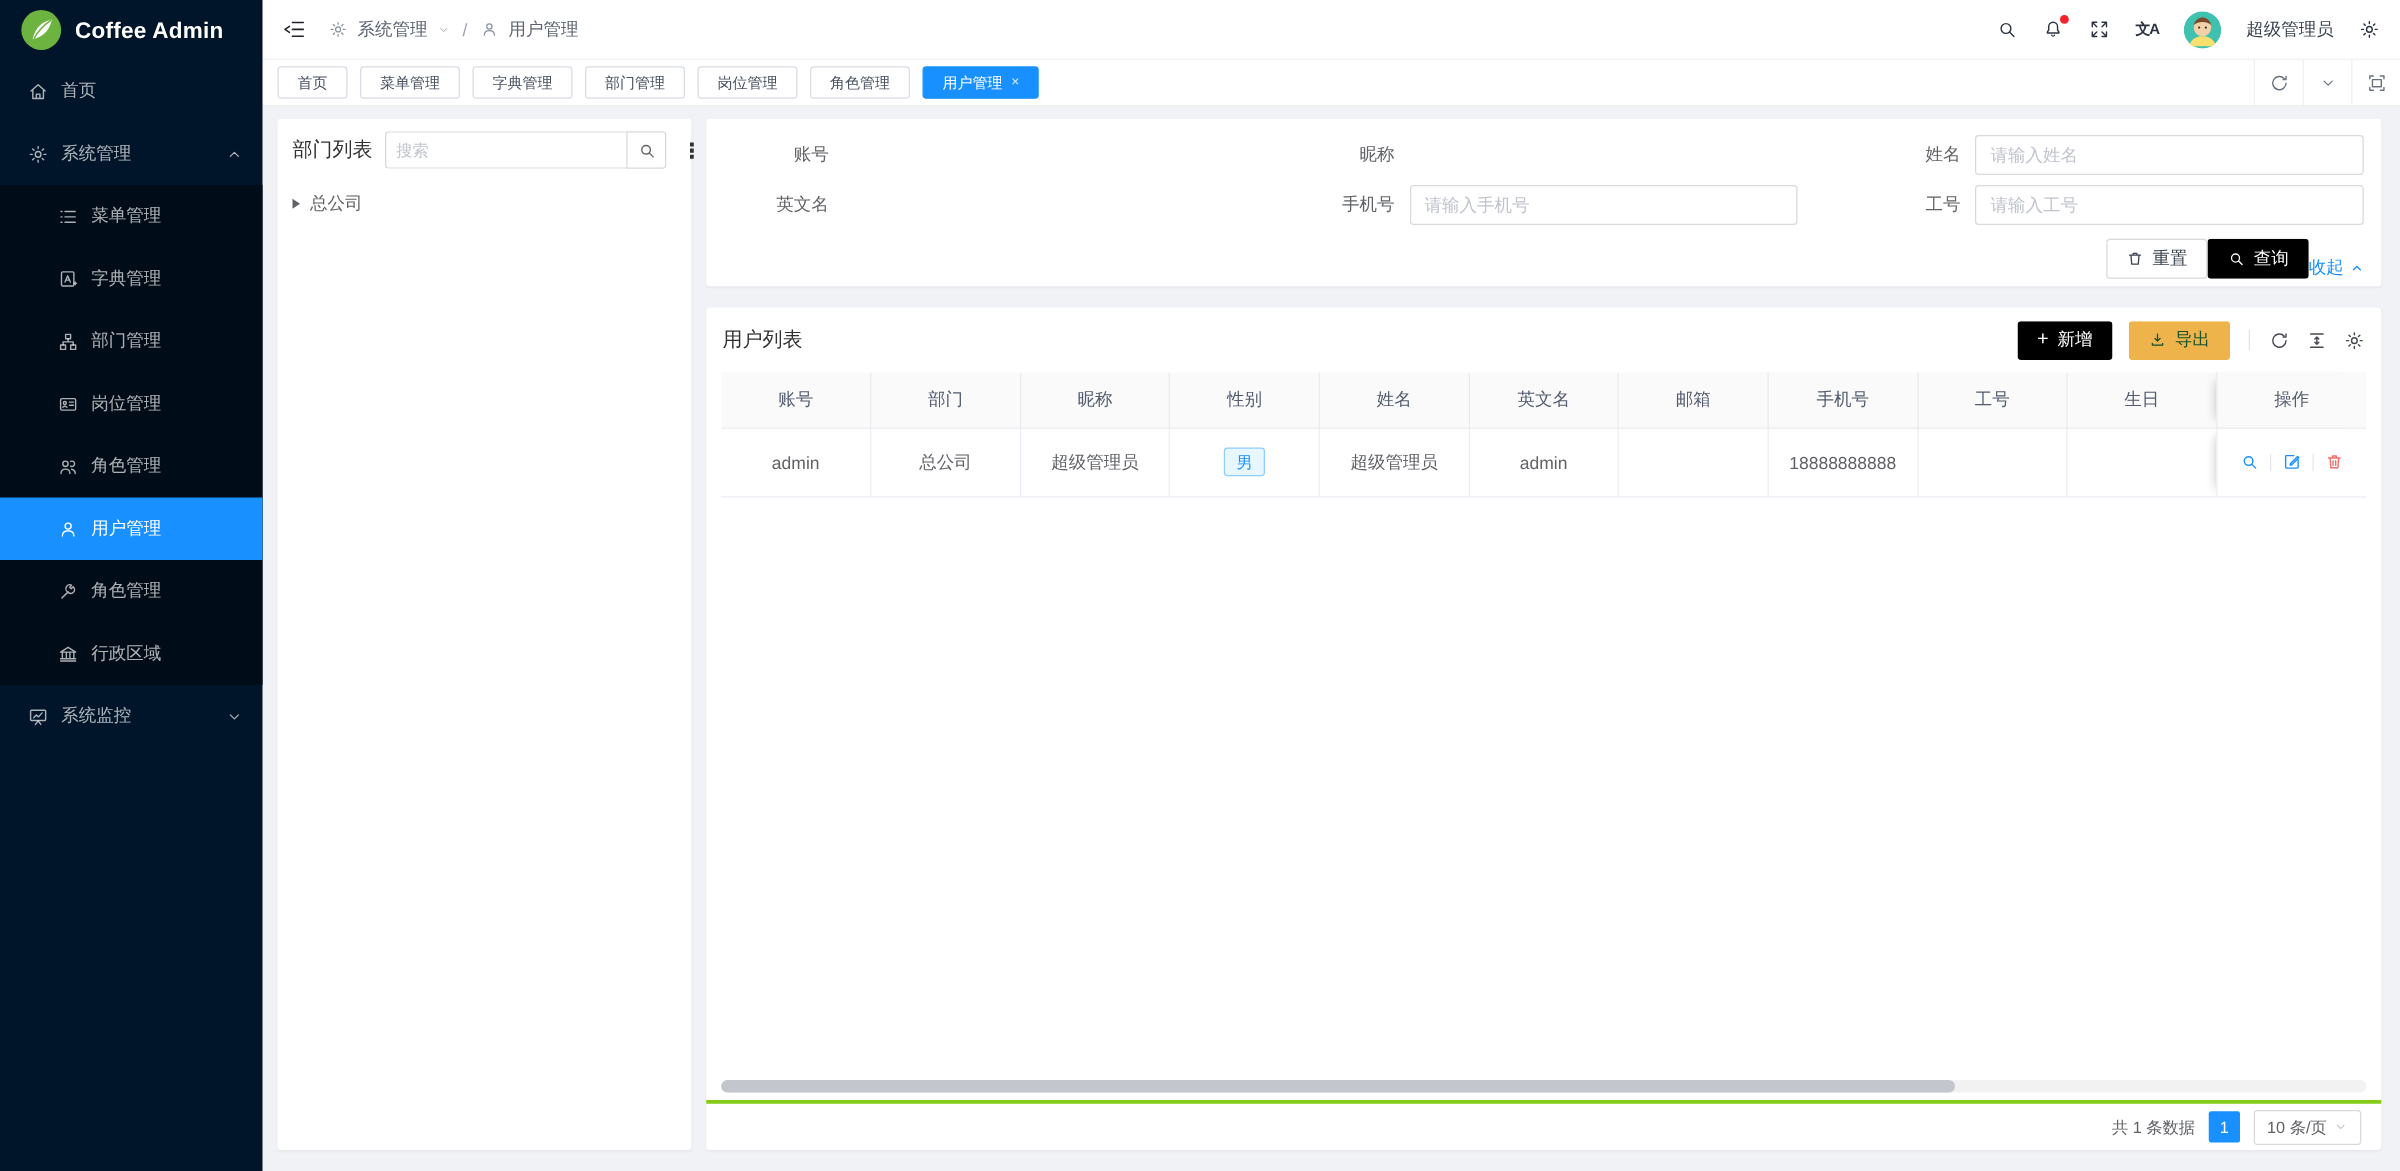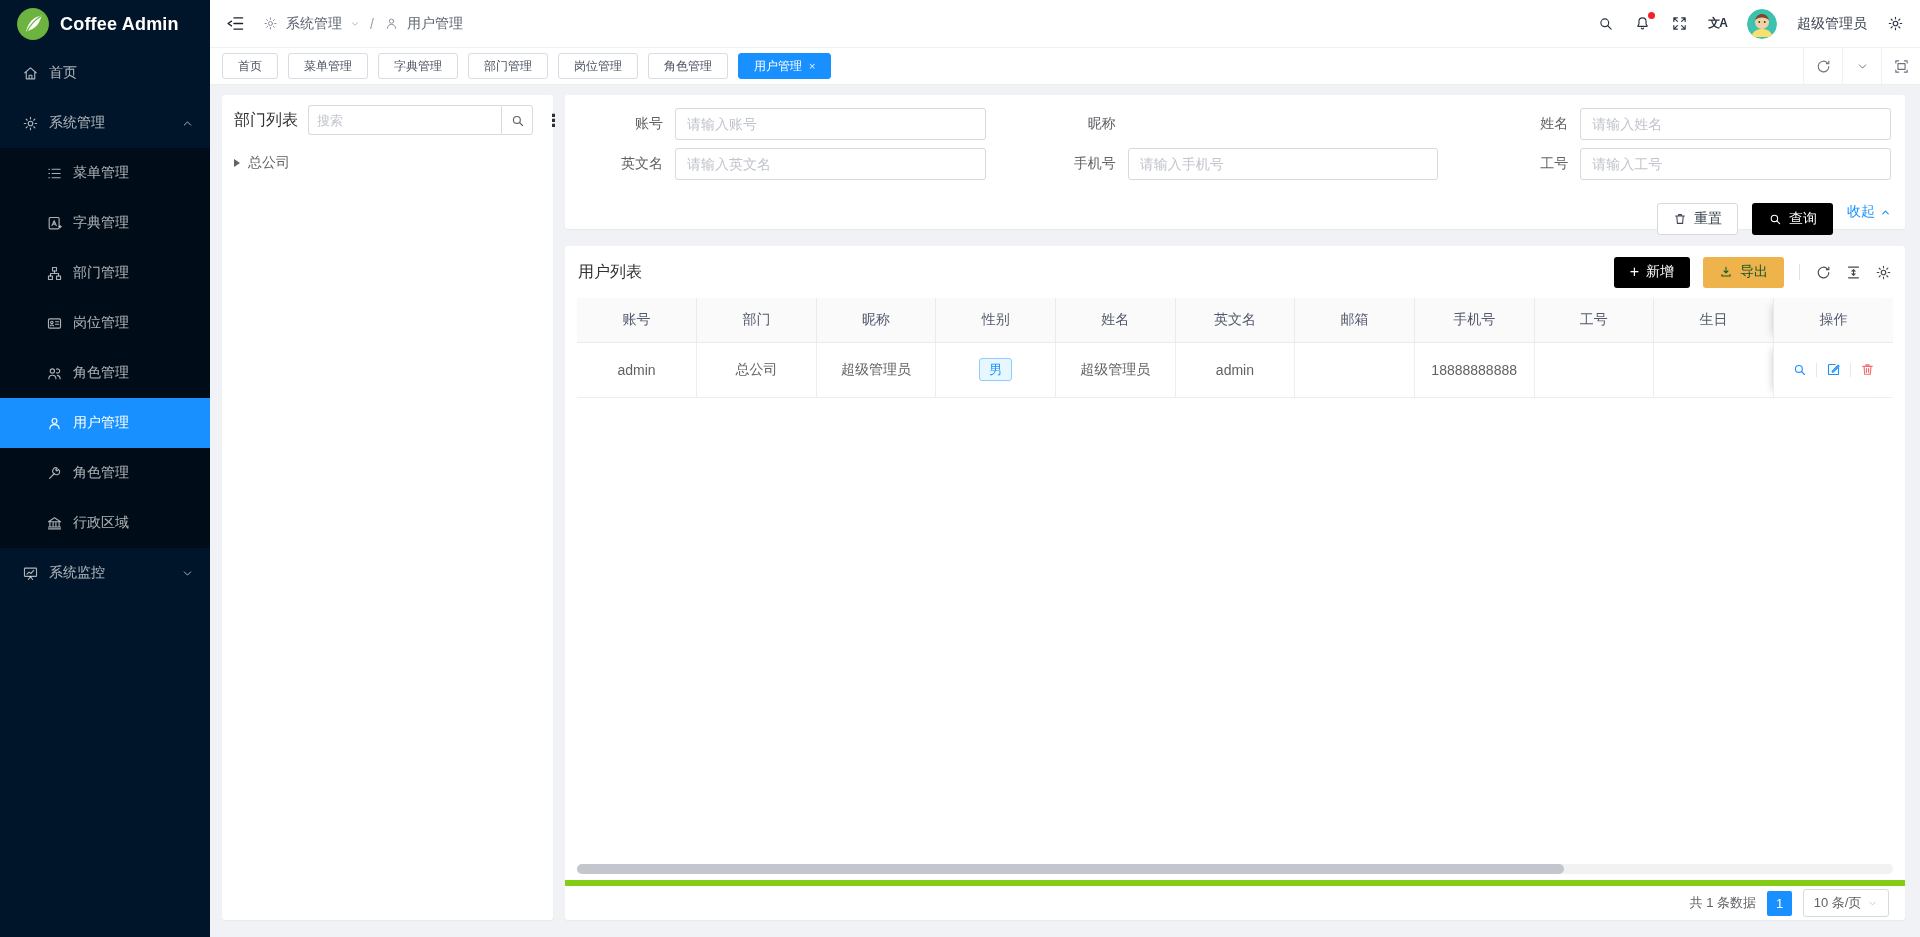--- a/index.html
+++ b/index.html
@@ -56,21 +56,21 @@
   .tree-node { display:flex; align-items:center; gap:8px; height:28px; color:#606266; font-size:14px; cursor:pointer; }
   .caret { width:0; height:0; border-left:6px solid #606266; border-top:4.5px solid transparent; border-bottom:4.5px solid transparent; }
 
   
   .form-card { position:absolute; left:355px; top:9px; right:15px; height:134px; padding:13px 14px 0 6px; }
   .form-grid { display:grid; grid-template-columns:repeat(3,1fr); column-gap:38px; row-gap:8px; }
   .field { display:flex; align-items:center; }
   .field label { flex:0 0 104px; text-align:right; padding-right:12px; color:#606266; font-size:14px; }
   .field input { flex:1; min-width:0; height:32px; border:1px solid #d9d9d9; border-radius:3px; padding:0 11px; font-size:14px; color:#333; outline:none; font-family:inherit; }
   .field input::placeholder { color:#c0c4cc; }
-  .form-actions { display:flex; align-items:flex-start; justify-content:flex-end; gap:14px; margin-top:23px; }
+  .form-actions { display:flex; align-items:flex-end; justify-content:flex-end; margin-top:11px; }
   .btn { height:32px; display:inline-flex; align-items:center; gap:7px; padding:0 15px; border-radius:3px; font-size:14px; cursor:pointer; border:1px solid transparent; font-family:inherit; }
   .btn-plain { background:#fff; border-color:#d9d9d9; color:#3b4350; }
   .btn-primary { background:#000000; color:#fff; }
   .btn-warning { background:#eeb34b; color:#14532d; }
   .link-collapse { display:inline-flex; align-items:center; gap:5px; color:#1890ff; font-size:14px; cursor:pointer; }
 
   
   .table-card { position:absolute; left:355px; top:160px; right:15px; bottom:17px; }
   .card-head { height:52px; display:flex; align-items:center; padding:0 13px; }
   .card-title { font-size:16px; color:#303133; }
@@ -86,21 +86,21 @@
   .grid th:last-child, .grid td:last-child { border-right:none; box-shadow:-7px 0 8px -7px rgba(0,0,0,.22); }
   .tag-male { display:inline-block; padding:3px 9px; background:#e6f7ff; border:1px solid #8fccff; color:#1890ff; border-radius:3px; font-size:13px; line-height:1.2; }
   .ops { display:flex; align-items:center; justify-content:center; }
   .op-ic { display:flex; cursor:pointer; }
   .op-blue { color:#1890ff; } .op-red { color:#f56c6c; }
   .op-sep { width:1px; height:14px; background:#e4e7ed; margin:0 9px; }
 
   .hscroll { position:absolute; left:12px; right:12px; bottom:46px; height:10px; border-radius:5px; background:#f2f2f2; }
   .hscroll .thumb { width:75%; height:10px; border-radius:5px; background:#c3c6cc; cursor:pointer; }
 
-  .card-foot { position:absolute; left:0; right:0; bottom:0; height:40px; border-top:6px solid #84cc16; display:flex; align-items:center; justify-content:flex-end; gap:11px; padding:0 16px; }
+  .card-foot { position:absolute; left:0; right:0; bottom:0; height:40px; border-top:3px solid #84cc16; display:flex; align-items:center; justify-content:flex-end; gap:11px; padding:0 16px; }
   .total-text { font-size:13px; color:#606266; }
   .page-num { width:25px; height:25px; background:#1890ff; color:#fff; font-size:13px; border-radius:2px; display:flex; align-items:center; justify-content:center; cursor:pointer; }
   .size-select { height:28px; min-width:86px; border:1px solid #d9d9d9; border-radius:3px; display:flex; align-items:center; justify-content:center; gap:6px; padding:0 8px; font-size:13px; color:#606266; cursor:pointer; background:#fff; }
   .size-select .chev { color:#c0c4cc; }
 </style>
 </head>
 <body>
 
 <aside class="sidebar">
   <div class="logo-row">
@@ -361,32 +361,30 @@
           <span class="caret"></span>
           <span>总公司</span>
         </div>
       </div>
     </div>
 
     <div class="card form-card">
       <div class="form-grid">
         <div class="field">
           <label>账号</label>
-          <input placeholder="请输入账号" style="">
         </div>
         <div class="field">
           <label>昵称</label>
         </div>
         <div class="field">
           <label>姓名</label>
           <input placeholder="请输入姓名" style="">
         </div>
         <div class="field">
           <label>英文名</label>
-          <input placeholder="请输入英文名" style="">
         </div>
         <div class="field">
           <label>手机号</label>
           <input placeholder="请输入手机号" style="">
         </div>
         <div class="field">
           <label>工号</label>
           <input placeholder="请输入工号" style="">
         </div>
       </div>

